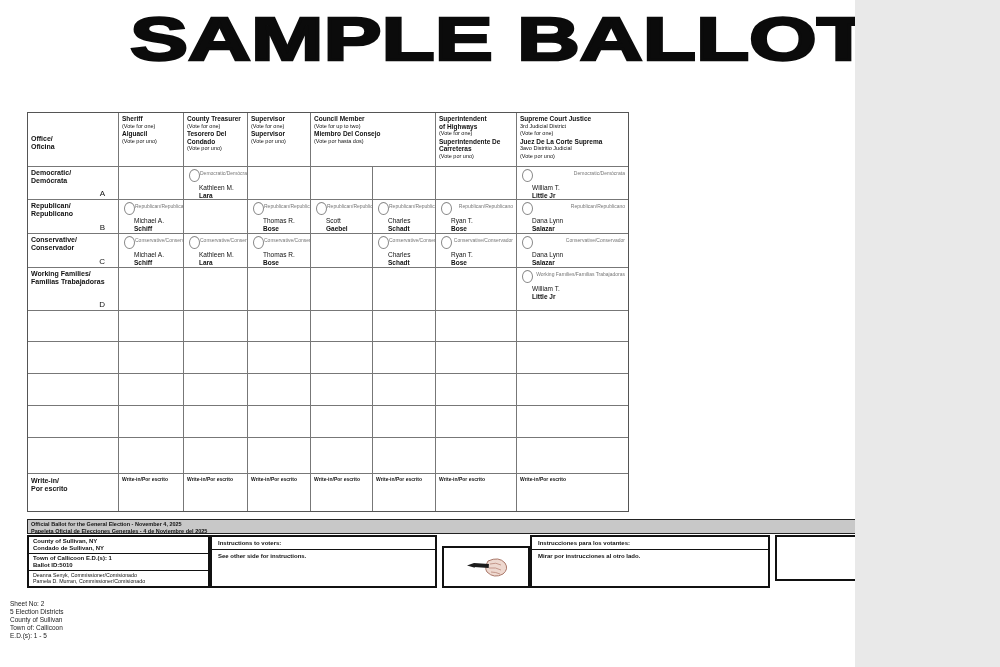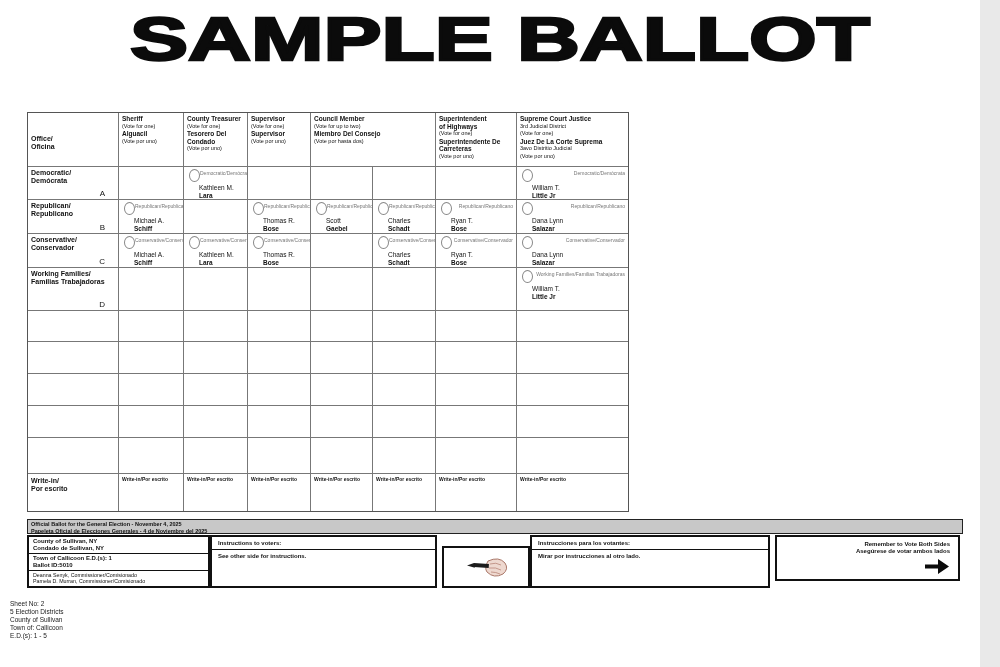--- a/index.html
+++ b/index.html
@@ -1,16 +1,16 @@
 <!DOCTYPE html>
 <html><head>
 <meta charset="utf-8">
 <style>
   html,body{margin:0;padding:0;background:#e9e9e9;}
-  .page{position:relative;width:980px;height:667px;background:#fff;font-family:"Liberation Sans",sans-serif;color:#111;overflow:hidden;}
+  .page{position:relative;width:855px;height:667px;background:#fff;font-family:"Liberation Sans",sans-serif;color:#111;overflow:hidden;}
   .title-svg{position:absolute;left:0;top:0;}
   
   .btable{position:absolute;left:27px;top:112px;border:1px solid #555;background:#fff;}
   .trow{display:flex;}
   .tcell{box-sizing:border-box;border-right:1px solid #777;border-bottom:1px solid #777;position:relative;overflow:hidden;flex:none;background:#fff;}
   .trow .tcell:last-child{border-right:0;}
   .trow:last-child .tcell{border-bottom:0;}
   .hcell{font-size:6.5px;line-height:7.5px;padding:2px 0 0 3px;}
   .hcell .hb{font-weight:bold;}
   .hcell .hn{font-size:5.5px;}

